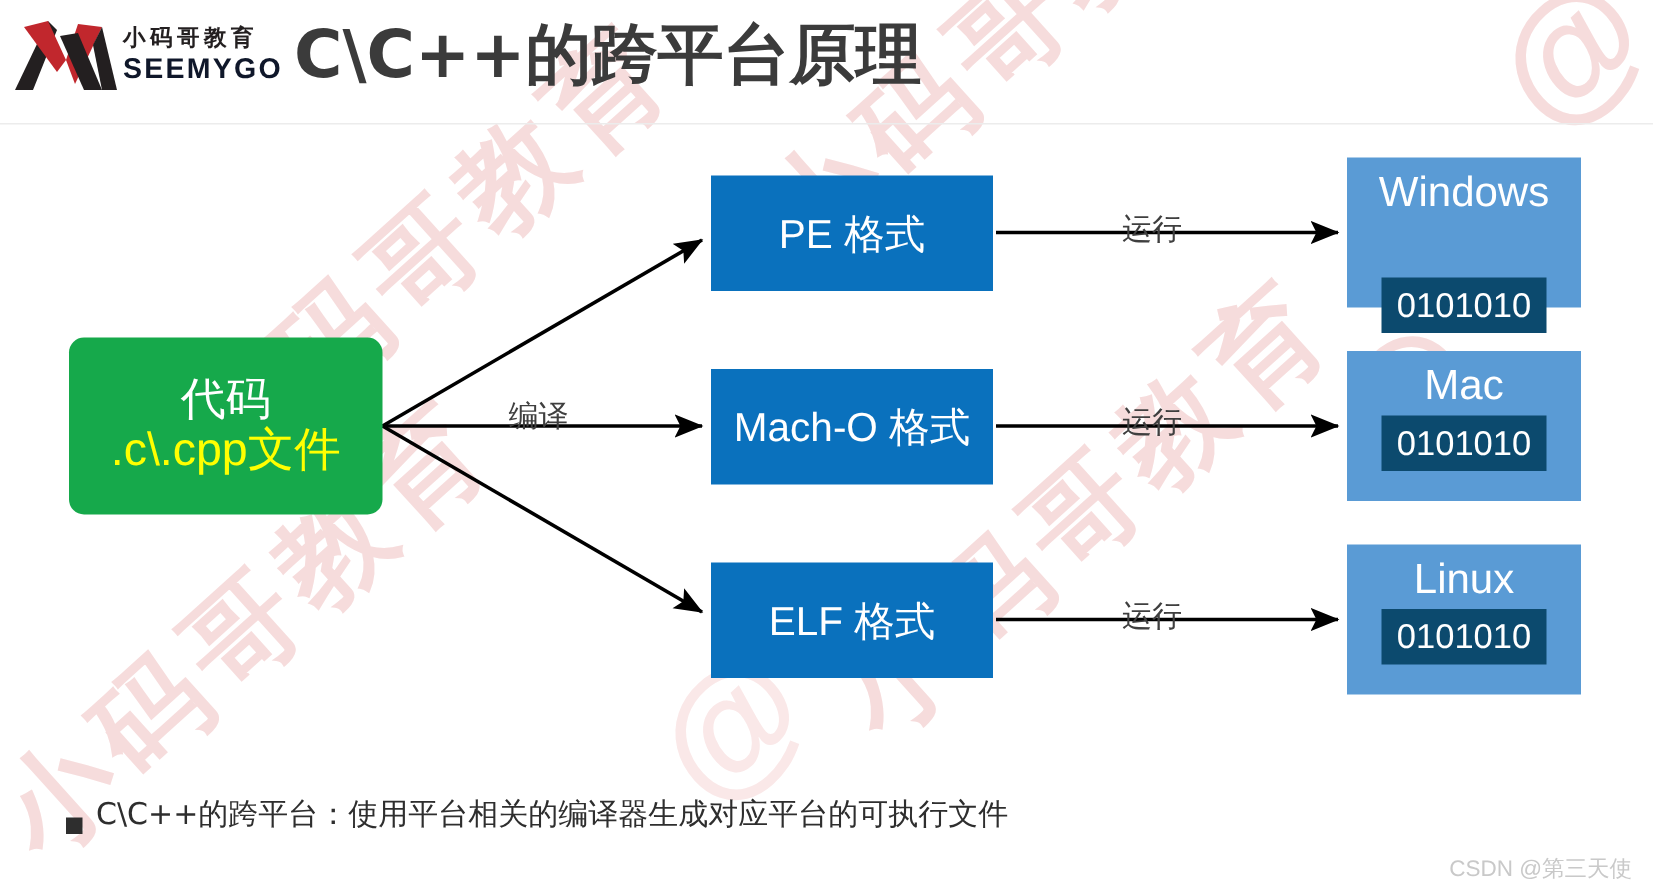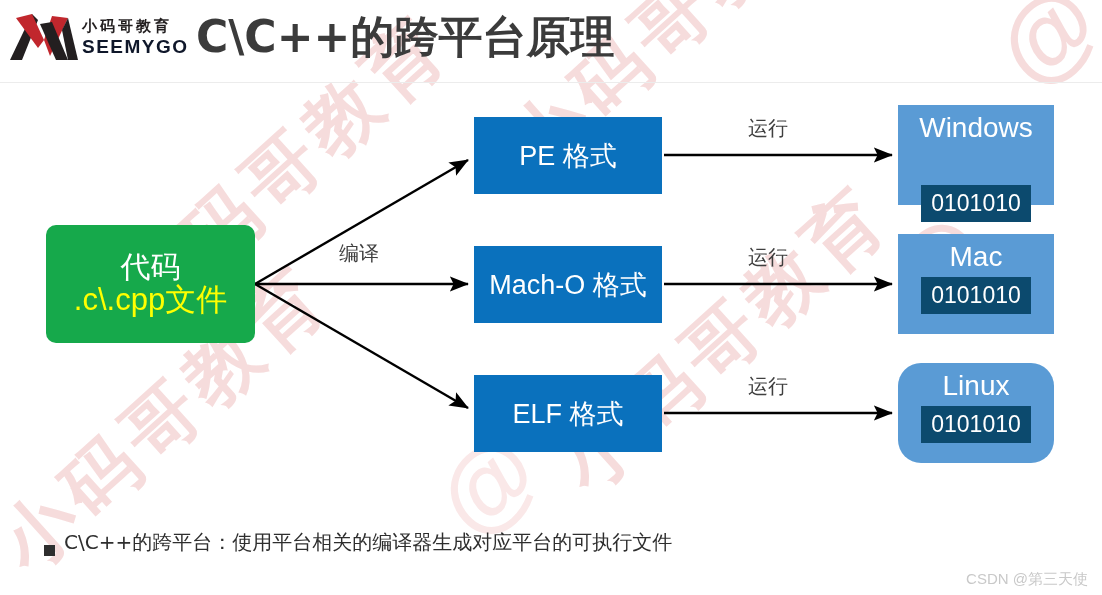--- a/index.html
+++ b/index.html
@@ -137,40 +137,41 @@
 
   .box-os {
     background: #5a9bd5;
     left: 898px;
     width: 156px; height: 100px;
     justify-content: flex-start;
     padding-top: 6px;
   }
   .os-pos-1 { top: 23px; gap: 37px; }
   .os-pos-2 { top: 152px; }
-  .os-pos-3 { top: 281px; border-radius: 23px; }
+  .os-pos-3 { top: 281px; }
   .os-name {
     color: #ffffff;
     font-size: 28px;
     line-height: 34px;
   }
   .os-bits {
     background: #0c4a6e;
     color: #ffffff;
     font-size: 23px;
     line-height: 32px;
     padding: 2px 10px 3px 10px;
     margin-top: 3px;
   }
 
   .arrow-label {
     position: absolute;
     color: #3f3f3f;
     font-size: 20px;
     white-space: nowrap;
+    margin-top: 24px;
   }
   .lbl-compile { left: 339px; top: 158px; }
   .lbl-run-1 { left: 748px; top: 33px; }
   .lbl-run-2 { left: 748px; top: 162px; }
   .lbl-run-3 { left: 748px; top: 291px; }
 
   svg.wires {
     position: absolute;
     left: 0; top: 0;
     width: 1102px; height: 513px;

